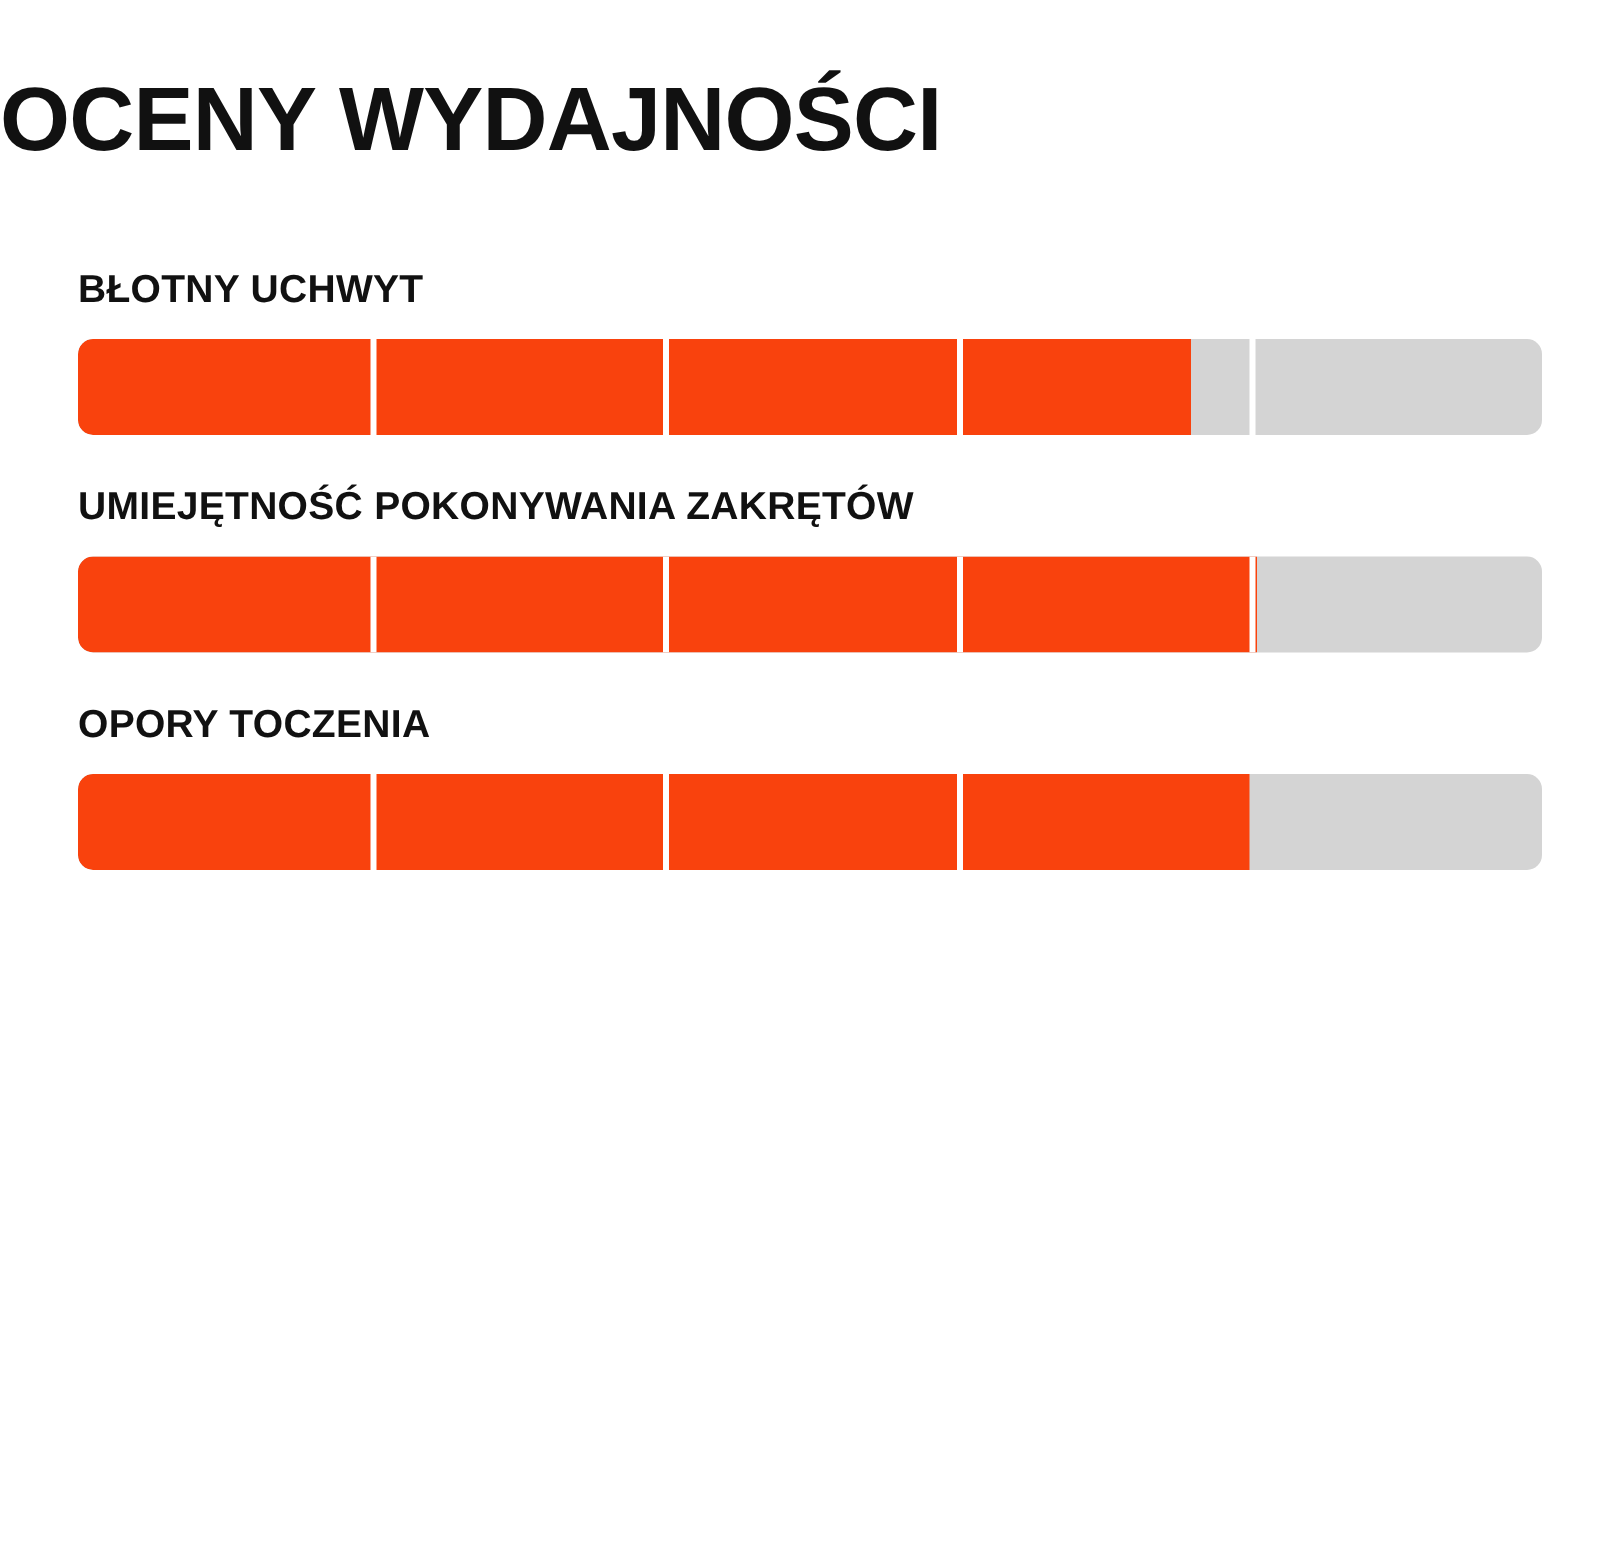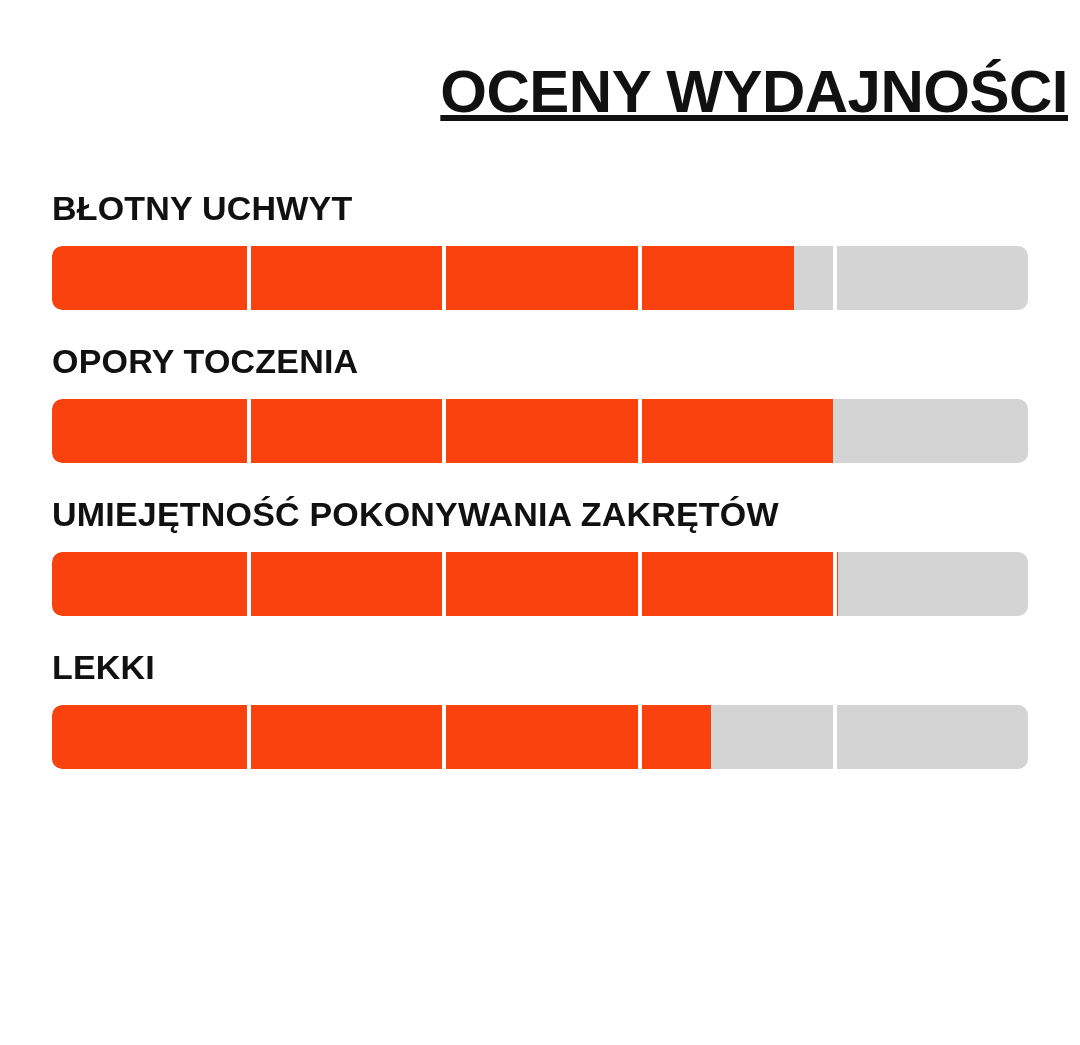--- a/index.html
+++ b/index.html
@@ -14,39 +14,38 @@
     color: #111111;
     overflow: hidden;
   }
   .page {
     position: relative;
     width: 1080px;
     height: 1045px;
     box-sizing: border-box;
   }
   .title {
-    text-align: right;
+    text-align: left;
     font-size: 60px;
     font-weight: 700;
     letter-spacing: -0.5px;
     color: #111111;
-    margin: 12px;
+    margin: 0;
     padding-top: 48px;
     line-height: 1.05;
-    text-decoration: underline;
   }
   .ratings {
     margin-top: 66px;
     padding: 0 52px;
   }
   .rating-row {
     margin-bottom: 32px;
   }
   .rating-label {
-    font-size: 34px;
+    font-size: 26px;
     font-weight: 700;
     letter-spacing: 0.2px;
     color: #111111;
     margin-bottom: 18px;
     text-transform: uppercase;
   }
   .bar {
     position: relative;
     width: 976px;
     height: 64px;
@@ -84,46 +83,36 @@
       <div class="bar">
         <div class="bar-fill" style="width:76%"></div>
         <div class="seg-divider" style="left:20%"></div>
         <div class="seg-divider" style="left:40%"></div>
         <div class="seg-divider" style="left:60%"></div>
         <div class="seg-divider" style="left:80%"></div>
       </div>
     </div>
 
     <div class="rating-row">
-      <div class="rating-label">OPORY TOCZENIA</div>
-      <div class="bar">
-        <div class="bar-fill" style="width:80%"></div>
-        <div class="seg-divider" style="left:20%"></div>
-        <div class="seg-divider" style="left:40%"></div>
-        <div class="seg-divider" style="left:60%"></div>
-      </div>
-    </div>
-
-    <div class="rating-row">
       <div class="rating-label">UMIEJĘTNOŚĆ POKONYWANIA ZAKRĘTÓW</div>
       <div class="bar">
         <div class="bar-fill" style="width:80.5%"></div>
         <div class="seg-divider" style="left:20%"></div>
         <div class="seg-divider" style="left:40%"></div>
         <div class="seg-divider" style="left:60%"></div>
         <div class="seg-divider" style="left:80%"></div>
       </div>
     </div>
 
     <div class="rating-row">
-      <div class="rating-label">LEKKI</div>
+      <div class="rating-label">OPORY TOCZENIA</div>
       <div class="bar">
-        <div class="bar-fill" style="width:67.5%"></div>
+        <div class="bar-fill" style="width:80%"></div>
         <div class="seg-divider" style="left:20%"></div>
         <div class="seg-divider" style="left:40%"></div>
         <div class="seg-divider" style="left:60%"></div>
-        <div class="seg-divider" style="left:80%"></div>
       </div>
     </div>
+
 
 
   </div>
 </div>
 
 </body></html>

